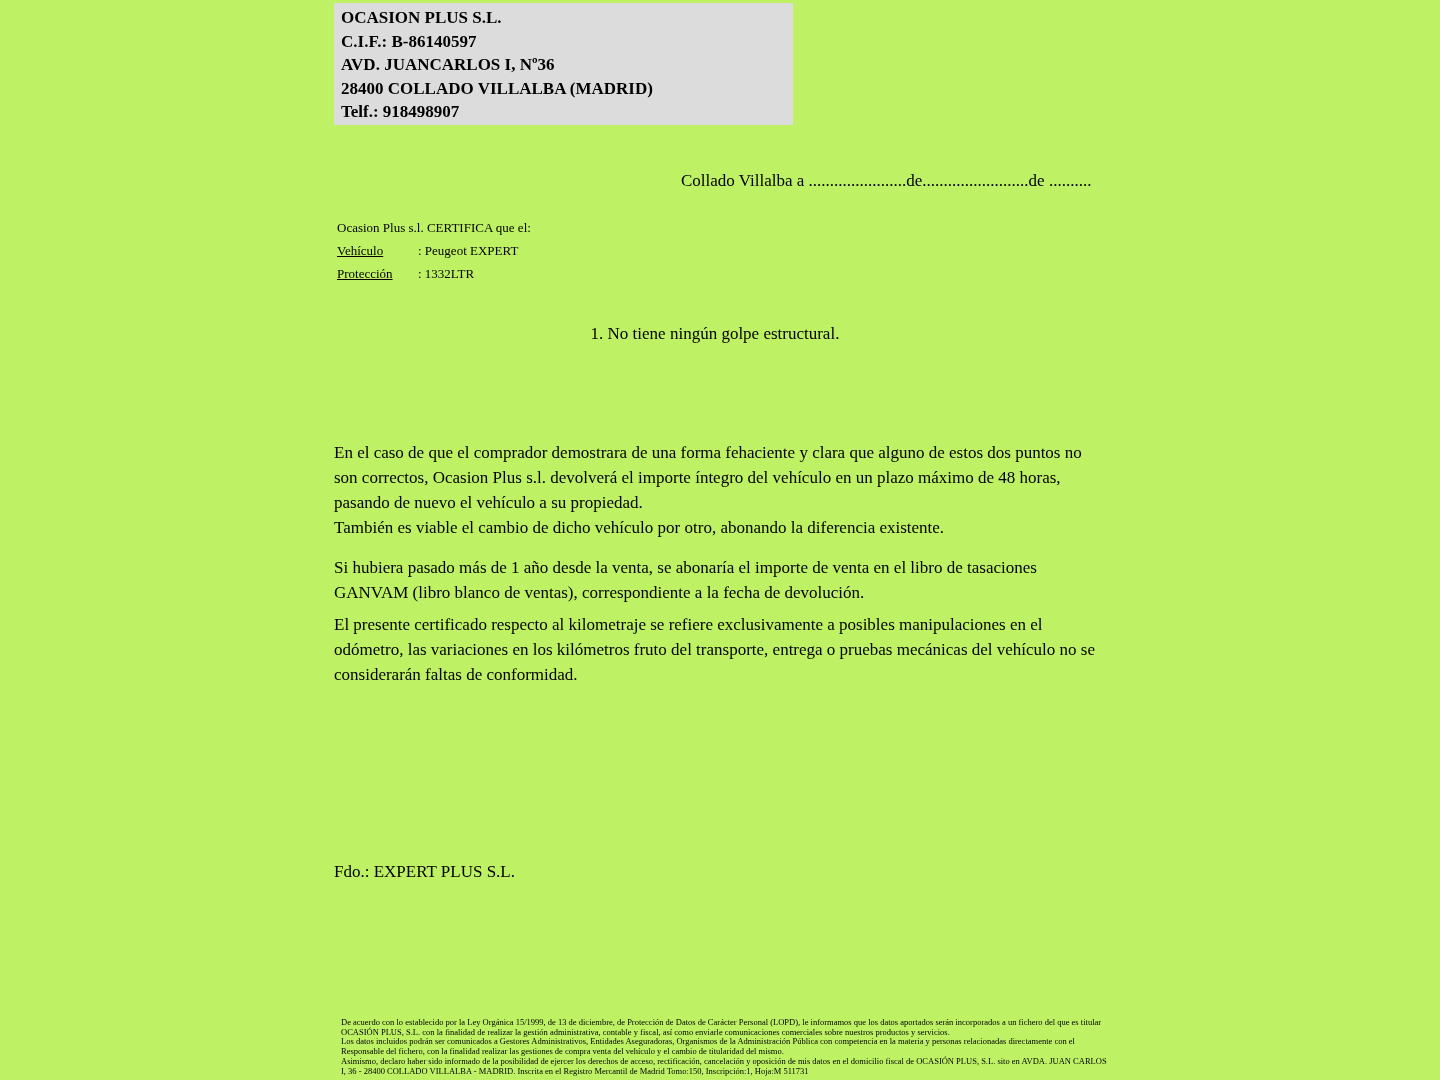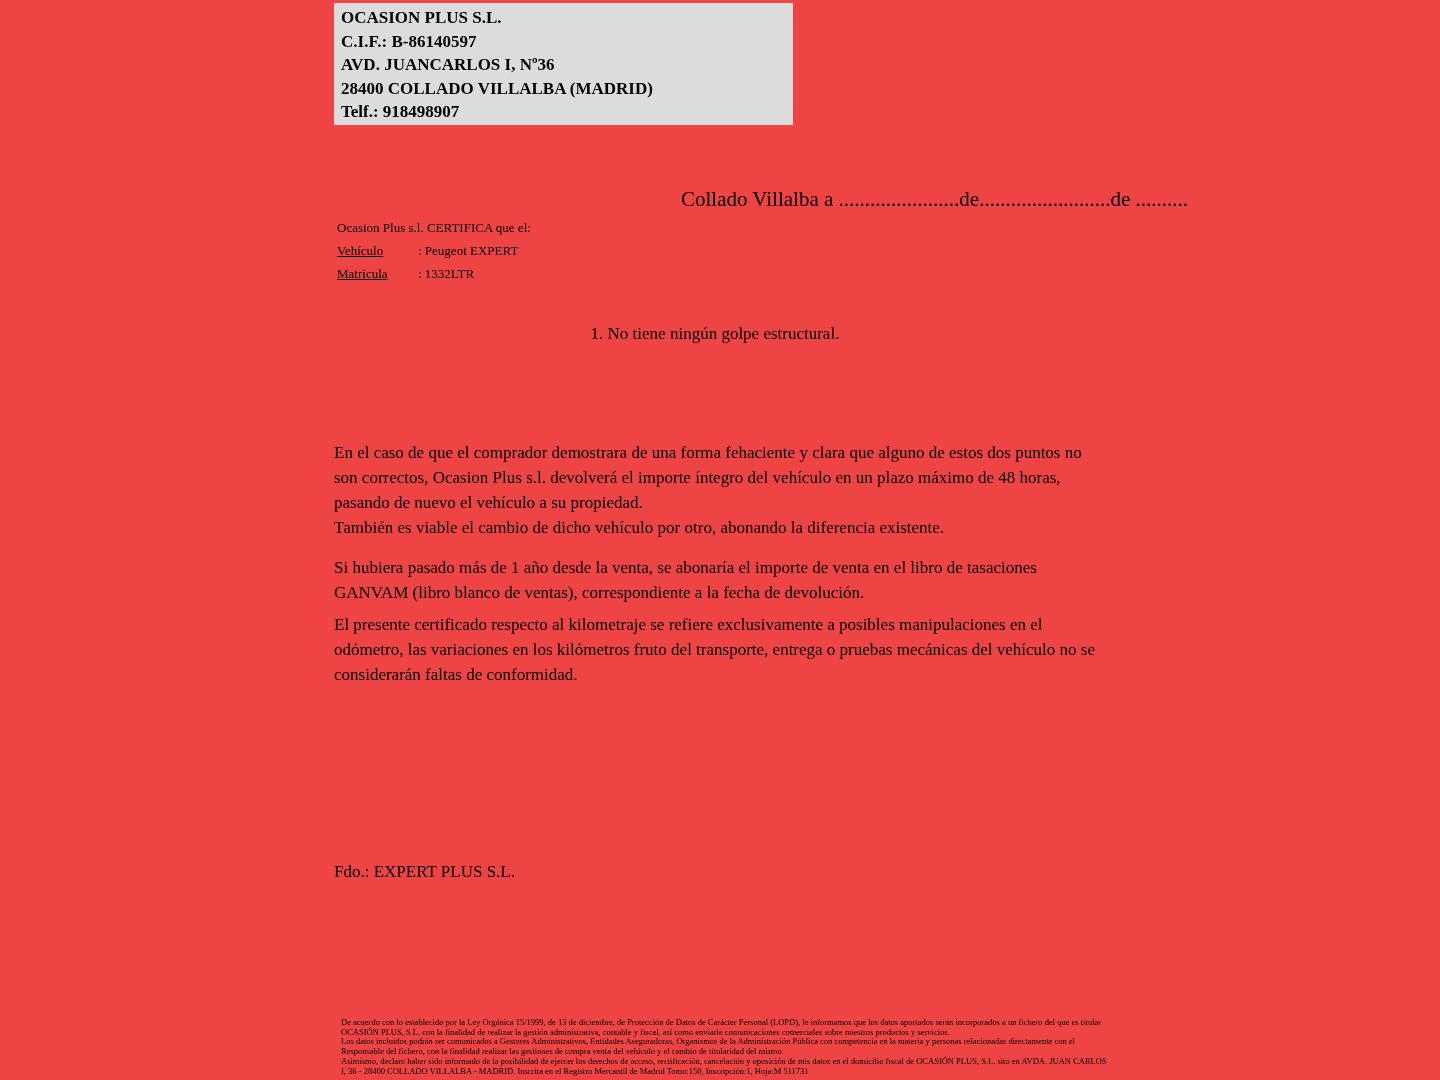--- a/index.html
+++ b/index.html
@@ -4,21 +4,21 @@
 <style>
   html, body {
     margin: 0;
     padding: 0;
     background: #ffffff;
   }
   .page {
     position: relative;
     width: 1440px;
     height: 1080px;
-    background: #ef4444;
+    background: #bef264;
     font-family: "Liberation Serif", serif;
     color: #000000;
     overflow: hidden;
   }
   .company-box {
     position: absolute;
     left: 334px;
     top: 3px;
     width: 459px;
     height: 122px;
@@ -26,23 +26,22 @@
     box-sizing: border-box;
     padding: 3px 0 0 7px;
     font-weight: bold;
     font-size: 17px;
     line-height: 23.6px;
   }
   .date-line {
     position: absolute;
     left: 681px;
     top: 171px;
-    font-size: 21px;
+    font-size: 17px;
     white-space: nowrap;
-    margin-top: 16px;
   }
   .certifies {
     position: absolute;
     left: 337px;
     top: 216px;
     font-size: 13px;
     line-height: 23px;
   }
   .kv-label {
     display: inline-block;
@@ -98,21 +97,21 @@
   </div>
 
   <div class="date-line">Collado Villalba a .......................de.........................de ..........</div>
 
   <div class="certifies">
     <div>Ocasion Plus s.l. CERTIFICA que el:</div>
     <div class="kv-row">
       <span class="kv-label">Vehículo</span><span class="kv-value">: Peugeot EXPERT</span>
     </div>
     <div class="kv-row">
-      <span class="kv-label">Matrícula</span><span class="kv-value">: 1332LTR</span>
+      <span class="kv-label">Protección</span><span class="kv-value">: 1332LTR</span>
     </div>
   </div>
 
   <div class="point p1">1. No tiene ningún golpe estructural.</div>
 
   <div class="para para1">En el caso de que el comprador demostrara de una forma fehaciente y clara que alguno de estos dos puntos no son correctos, Ocasion Plus s.l. devolverá el importe íntegro del vehículo en un plazo máximo de 48 horas, pasando de nuevo el vehículo a su propiedad.</div>
   <div class="para para2">También es viable el cambio de dicho vehículo por otro, abonando la diferencia existente.</div>
   <div class="para para3">Si hubiera pasado más de 1 año desde la venta, se abonaría el importe de venta en el libro de tasaciones GANVAM (libro blanco de ventas), correspondiente a la fecha de devolución.</div>
   <div class="para para4">El presente certificado respecto al kilometraje se refiere exclusivamente a posibles manipulaciones en el odómetro, las variaciones en los kilómetros fruto del transporte, entrega o pruebas mecánicas del vehículo no se considerarán faltas de conformidad.</div>
 

